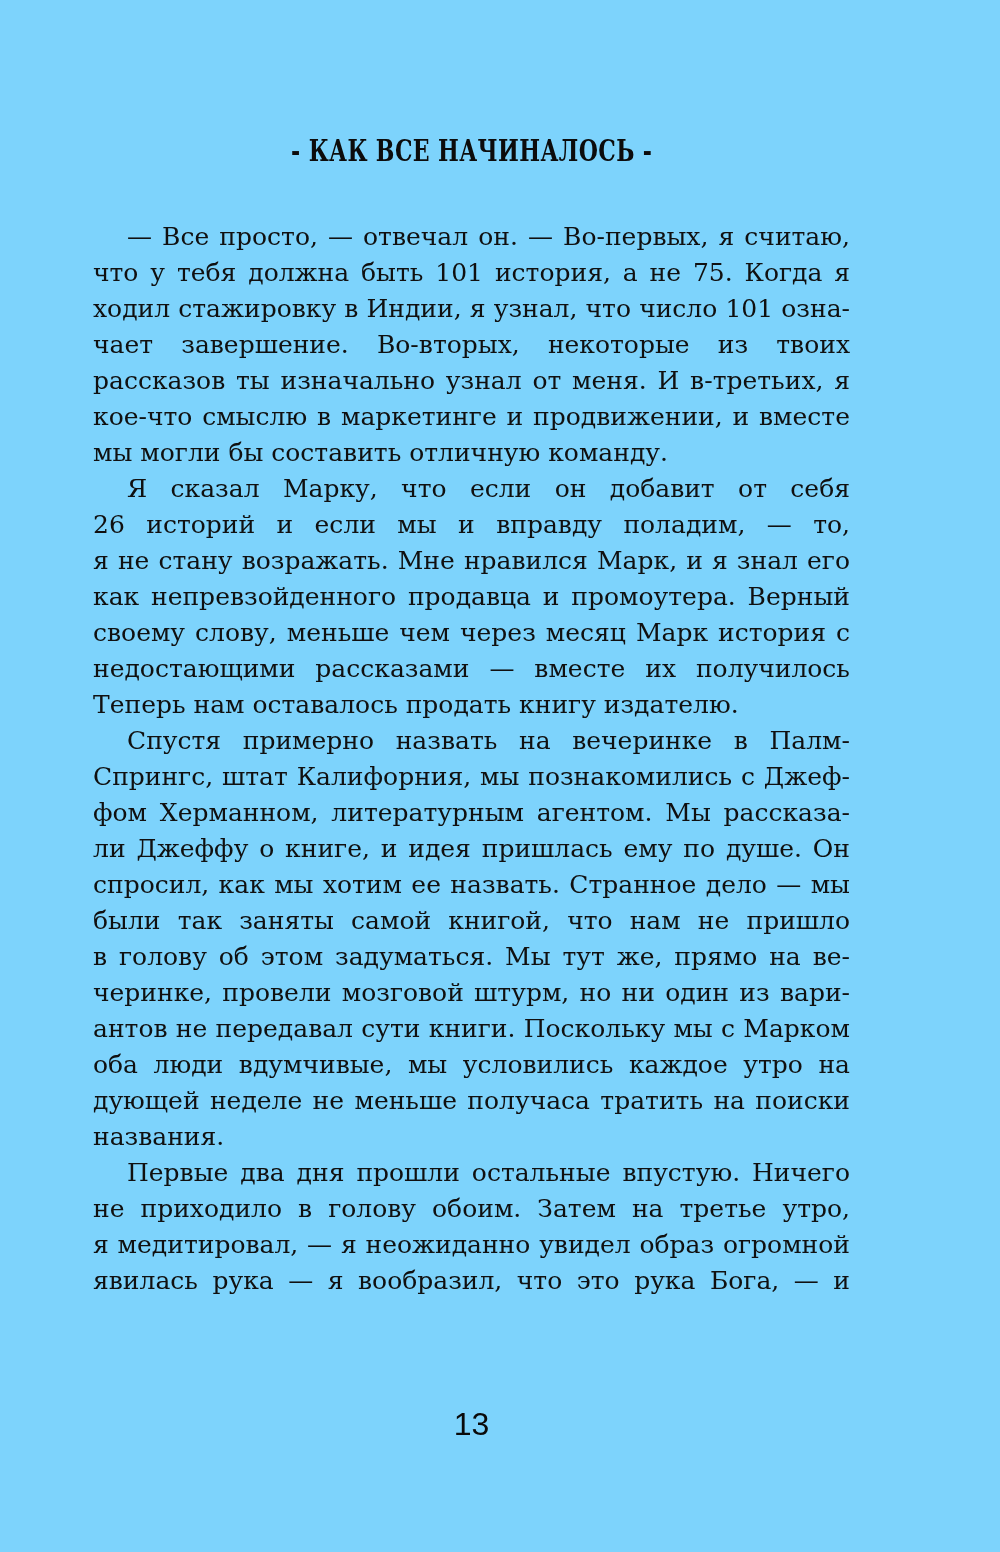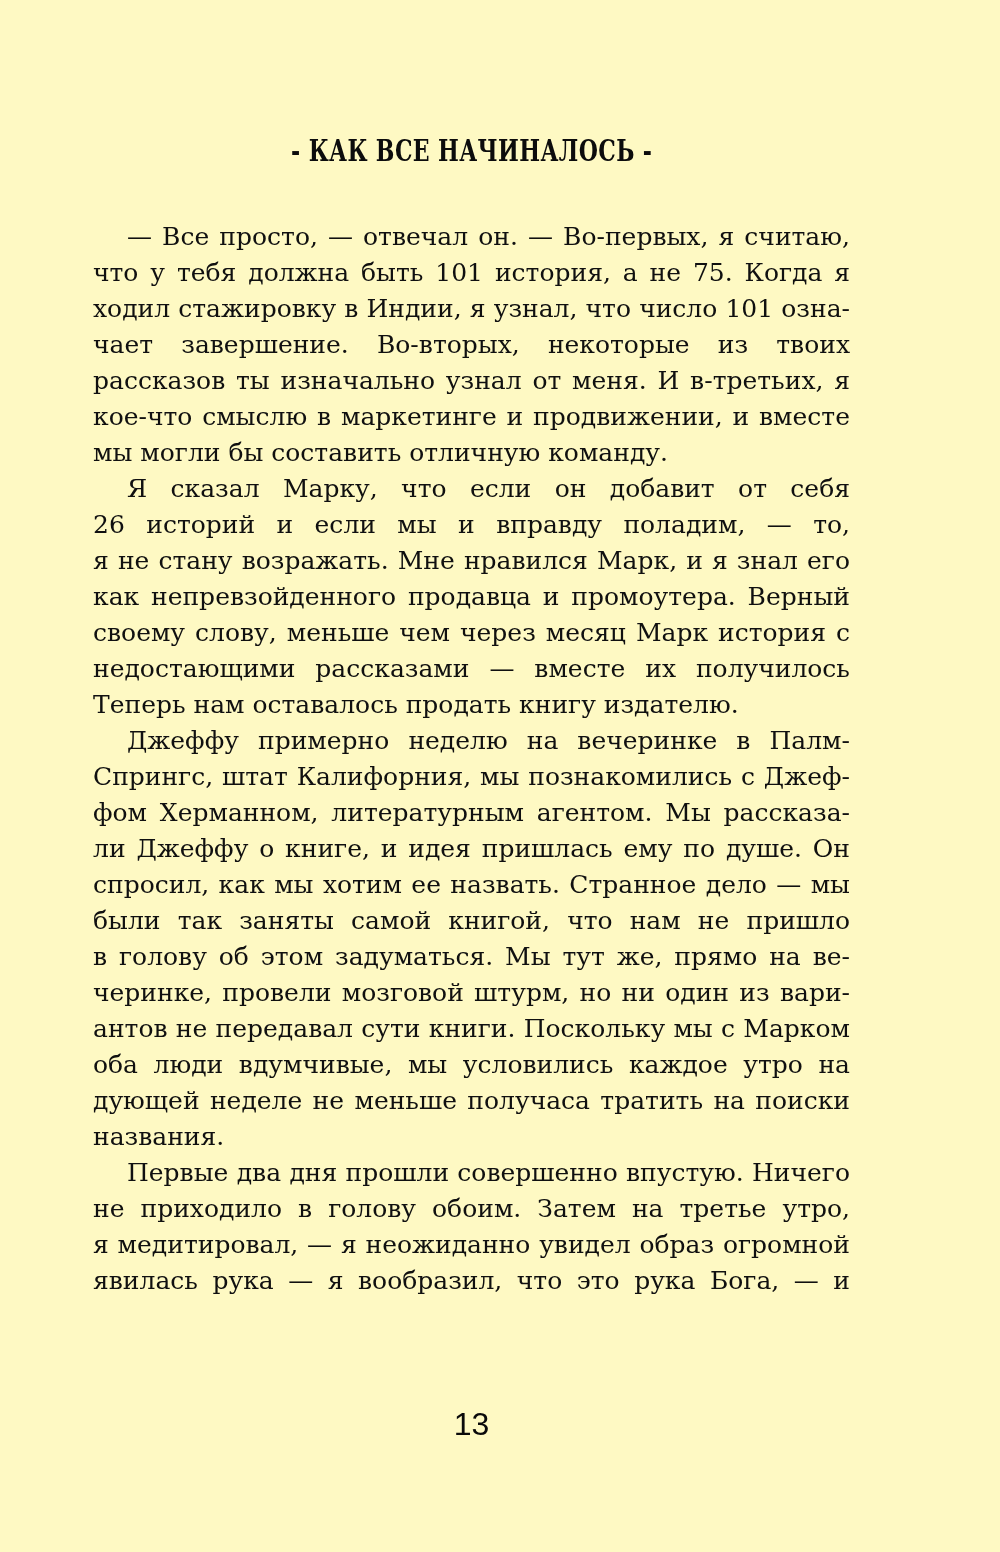--- a/index.html
+++ b/index.html
@@ -11,21 +11,21 @@
     height: 1552px;
     background: #ffffff;
     position: relative;
     font-family: "DejaVu Serif", serif;
     color: #101010;
     overflow: hidden;
   }
   .book-page {
     position: absolute;
     inset: 0;
-    background: #fef9c3;
+    background: #7dd3fc;
   }
   .chapter-header {
     position: absolute;
     left: 93px;
     top: 134px;
     width: 757px;
     text-align: center;
   }
   .chapter-header .title {
     display: inline-block;
@@ -95,35 +95,35 @@
       <div>
         <div class="line indent"><span>Я сказал Марку, что если он добавит от себя остальные</span></div>
         <div class="line"><span>26 историй и если мы и вправду поладим, — то, пожалуй,</span></div>
         <div class="line"><span>я не стану возражать. Мне нравился Марк, и я знал его</span></div>
         <div class="line"><span>как непревзойденного продавца и промоутера. Верный</span></div>
         <div class="line"><span>своему слову, меньше чем через месяц Марк история с</span></div>
         <div class="line"><span>недостающими рассказами — вместе их получилось 101.</span></div>
         <div class="line para-last"><span>Теперь нам оставалось продать книгу издателю.</span></div>
       </div>
       <div>
-        <div class="line indent"><span>Джеффу примерно неделю на вечеринке в Палм-</span></div>
+        <div class="line indent"><span>Спустя примерно назвать на вечеринке в Палм-</span></div>
         <div class="line"><span>Спрингс, штат Калифорния, мы познакомились с Джеф-</span></div>
         <div class="line"><span>фом Херманном, литературным агентом. Мы рассказа-</span></div>
         <div class="line"><span>ли Джеффу о книге, и идея пришлась ему по душе. Он</span></div>
         <div class="line"><span>спросил, как мы хотим ее назвать. Странное дело — мы</span></div>
         <div class="line"><span>были так заняты самой книгой, что нам не пришло</span></div>
         <div class="line"><span>в голову об этом задуматься. Мы тут же, прямо на ве-</span></div>
         <div class="line"><span>черинке, провели мозговой штурм, но ни один из вари-</span></div>
         <div class="line"><span>антов не передавал сути книги. Поскольку мы с Марком</span></div>
         <div class="line"><span>оба люди вдумчивые, мы условились каждое утро на сле-</span></div>
         <div class="line"><span>дующей неделе не меньше получаса тратить на поиски</span></div>
         <div class="line para-last"><span>названия.</span></div>
       </div>
       <div>
-        <div class="line indent"><span>Первые два дня прошли совершенно впустую. Ничего</span></div>
+        <div class="line indent"><span>Первые два дня прошли остальные впустую. Ничего</span></div>
         <div class="line"><span>не приходило в голову обоим. Затем на третье утро, пока</span></div>
         <div class="line"><span>я медитировал, — я неожиданно увидел образ огромной</span></div>
         <div class="line"><span>явилась рука — я вообразил, что это рука Бога, — и напи-</span></div>
       </div>
     </div>
 
   <div class="page-number">13</div>
 </div>
 
 </body></html>

